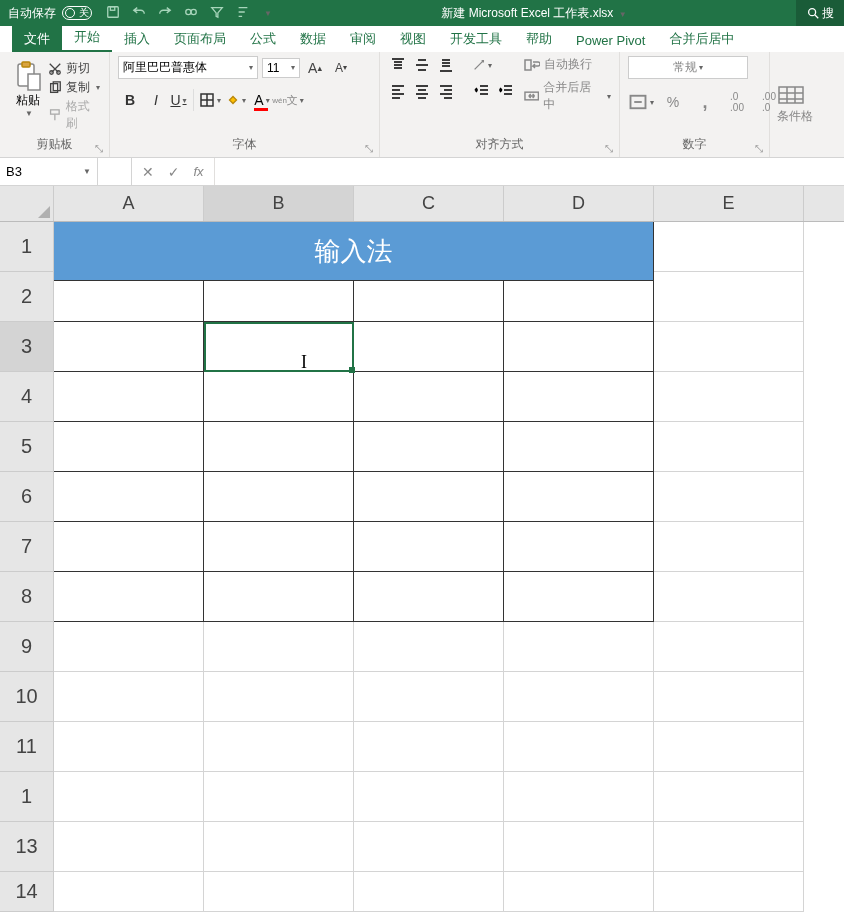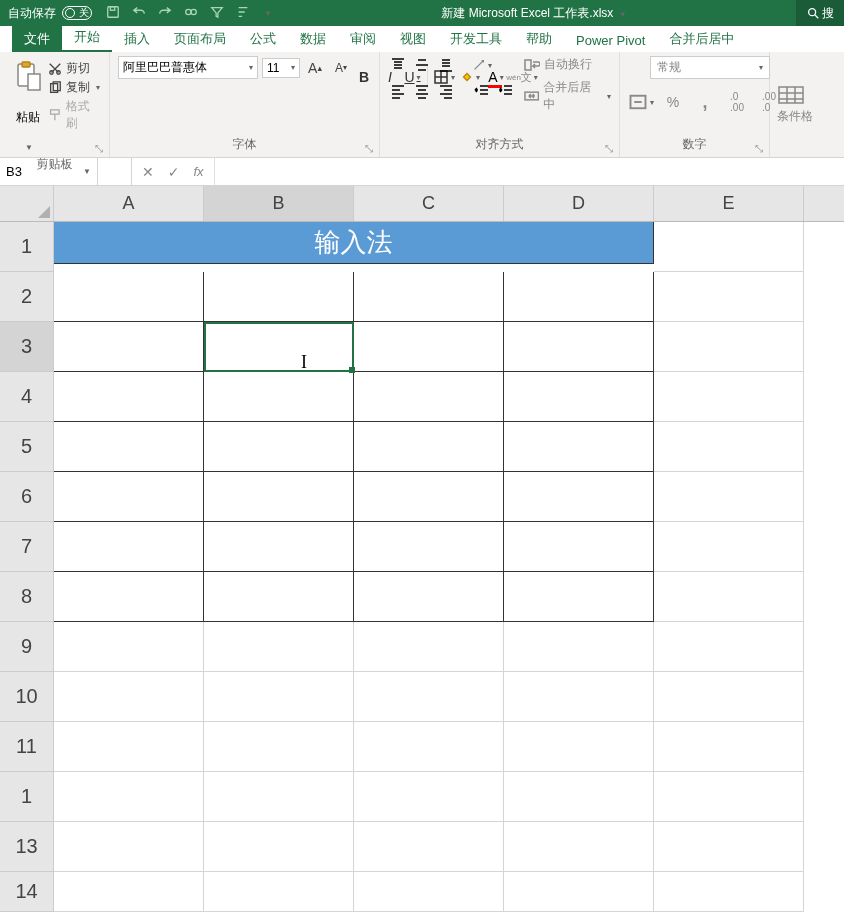--- a/index.html
+++ b/index.html
@@ -22,21 +22,21 @@
 .tab.file { background:#217346; color:#fff;margin-top:48px; }
 .tab.active { border-bottom:2px solid #217346; font-weight:500; }
 
 
 .ribbon { background:#f3f2f1; height:106px; display:flex; border-bottom:1px solid #d4d4d4; }
 .group { border-right:1px solid #e1dfdd; padding:4px 8px 2px 8px; display:flex; flex-direction:column; position:relative; }
 .group-label { text-align:center; font-size:12px; color:#666; margin-top:auto; padding-bottom:2px; }
 .group-body { flex:1; display:flex; align-items:flex-start; }
 .launcher { position:absolute; right:2px; bottom:2px; width:12px; height:12px; font-size:10px; color:#888; }
 
-.clip-left { display:flex; flex-direction:column; align-items:center; padding:4px;gap:17px; }
+.clip-left { display:flex; flex-direction:column; align-items:center; padding:4px; }
 .clip-left svg { width:32px; height:32px; }
 .clip-right { display:flex; flex-direction:column; font-size:12px; gap:2px; padding-top:4px; }
 .clip-right .row { display:flex; align-items:center; gap:4px; color:#444; }
 .clip-right .row.disabled { color:#aaa; }
 .clip-right svg { width:14px; height:14px; }
 
 .font-group .top { display:flex; align-items:center; gap:4px; }
 .font-name { border:1px solid #ccc; background:#fff; font-size:12px; padding:2px 4px; width:140px; display:flex; justify-content:space-between; align-items:center; }
 .font-size { border:1px solid #ccc; background:#fff; font-size:12px; padding:2px 4px; width:38px; display:flex; justify-content:space-between; align-items:center; }
 .font-group .btn { width:22px; height:22px; display:flex; align-items:center; justify-content:center; font-size:14px; color:#444; }
@@ -46,21 +46,21 @@
 .dd { font-size:8px; color:#666; margin-left:2px; }
 
 .align-group .rows { display:flex; flex-direction:column; gap:8px; }
 .align-group .row { display:flex; gap:4px; align-items:center; }
 .align-btn { width:20px; height:18px; display:flex; align-items:center; justify-content:center; }
 .align-btn svg { width:16px; height:16px; }
 .align-right-col { display:flex; flex-direction:column; font-size:12px; color:#888; gap:6px; margin-left:8px; }
 .align-right-col .row { display:flex; align-items:center; gap:4px; }
 .align-right-col svg { width:16px; height:16px; }
 
-.num-group .top { border:1px solid #ccc; background:#fff; font-size:12px; padding:2px 6px; width:120px; display:flex; justify-content:space-between; align-items:center; color:#888;margin-left:22px; }
+.num-group .top { border:1px solid #ccc; background:#fff; font-size:12px; padding:2px 6px; width:120px; display:flex; justify-content:center; align-items:center; color:#888; }
 .num-group .bottom { display:flex; gap:6px; margin-top:12px; align-items:center; }
 .num-btn { width:26px; height:22px; display:flex; align-items:center; justify-content:center; color:#888; font-size:14px; }
 
 .cond-group { color:#888; display:flex; flex-direction:column; align-items:center; justify-content:center; font-size:12px; padding:6px 4px; }
 .cond-group svg { width:28px; height:20px; }
 
 
 .fbar { height:28px; border-bottom:1px solid #d4d4d4; display:flex; align-items:stretch; background:#fff; }
 .namebox { width:98px; border-right:1px solid #d4d4d4; display:flex; align-items:center; padding:0 6px; font-size:13px; justify-content:space-between; }
 .namebox .dd { color:#666; }
@@ -77,21 +77,21 @@
 .ch { border-right:1px solid #ccc; display:flex; align-items:center; justify-content:center; font-size:18px; color:#444; background:#e6e6e6; }
 .ch.active { background:#d4d4d4; }
 .gridbody { display:flex; }
 .rowhdrs { width:54px; }
 .rh { height:50px; border-bottom:1px solid #ccc; border-right:1px solid #ccc; background:#e6e6e6; display:flex; align-items:center; justify-content:center; font-size:20px; color:#444; }
 .rh.active { background:#d4d4d4; }
 .cells { position:relative; flex:1; }
 .cellrow { display:flex; height:50px; }
 .cell { border-right:1px solid #333; border-bottom:1px solid #333; background:#fff; }
 .cell.noborder { border-right:1px solid #d4d4d4; border-bottom:1px solid #d4d4d4; }
-.merged-header { position:absolute; left:0; top:0; height:42px; background:#5b9bd5; color:#fff; display:flex; align-items:center; justify-content:center; font-size:26px; border-right:1px solid #333; border-bottom:1px solid #333;font-family:Liberation Serif, serif; }
+.merged-header { position:absolute; left:0; top:0; height:59px; background:#5b9bd5; color:#fff; display:flex; align-items:center; justify-content:center; font-size:26px; border-right:1px solid #333; border-bottom:1px solid #333;font-family:Liberation Serif, serif; }
 .selection { position:absolute; border:2px solid #217346; background:rgba(255,255,255,0); pointer-events:none; }
 .selection::after { content:""; position:absolute; right:-3px; bottom:-3px; width:6px; height:6px; background:#217346; }
 .cursor-i { position:absolute; font-size:18px; color:#000; font-family:serif; }
 
 svg { stroke:currentColor; fill:none; stroke-width:1.5; }
 </style>
 </head>
 <body>
 
 <div class="titlebar">
@@ -190,21 +190,21 @@
             </svg>
             <span>格式刷</span>
           </div>
       </div>
     </div>
     <div class="group-label">剪贴板</div>
     <div class="launcher">⤡</div>
   </div>
 
   <div class="group font-group" style="width:270px">
-    <div class="group-body" style="flex-direction:row">
+    <div class="group-body" style="flex-direction:column">
       <div class="top">
         <div class="font-name">
             <span>阿里巴巴普惠体</span>
             <span class="dd">▾</span>
           </div>
         <div class="font-size">
             <span>11</span>
             <span class="dd">▾</span>
           </div>
         <div class="btn">A<sup style="font-size:9px">▴</sup></div>

